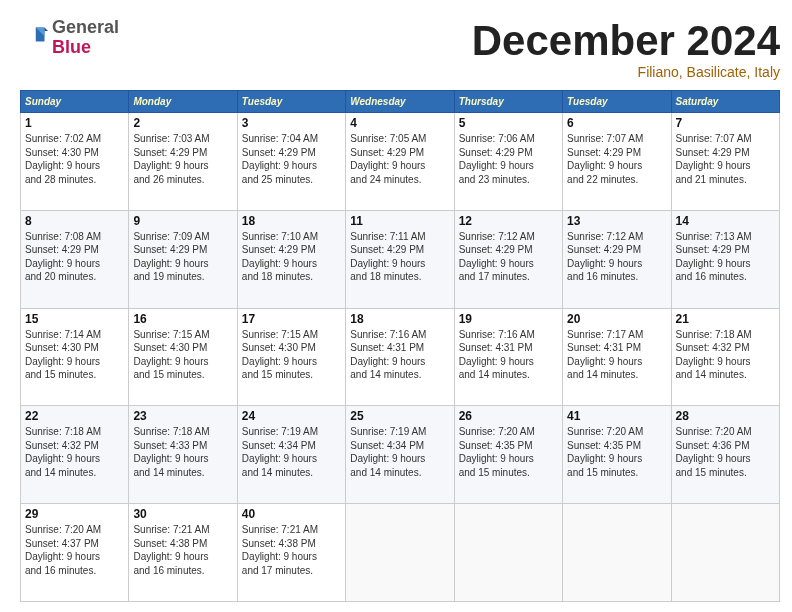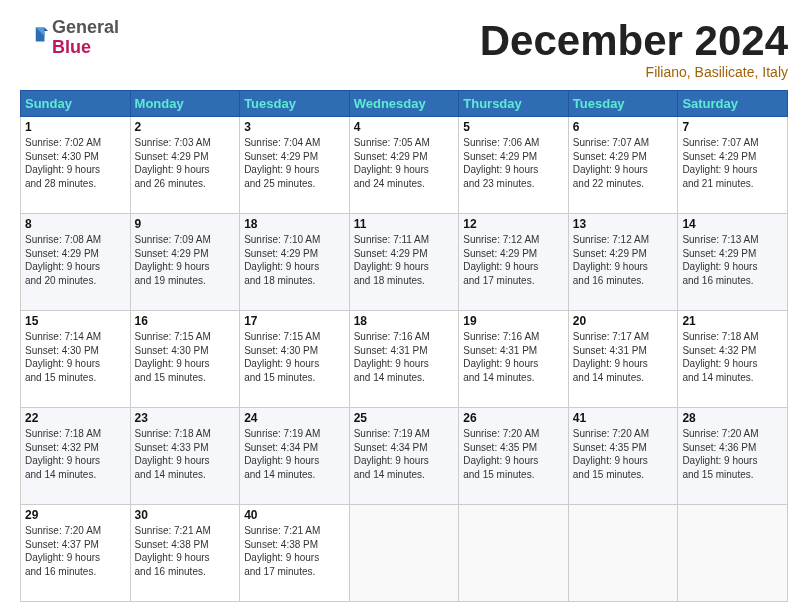--- a/index.html
+++ b/index.html
@@ -6,21 +6,21 @@
     body {
       font-family: Arial, sans-serif;
       background: #fff;
       width: 792px;
       height: 612px;
       overflow: hidden;
     }
     .page {
       width: 792px;
       height: 612px;
-      padding: 18px 4px 10px 20px;
+      padding: 18px 12px 10px 20px;
       display: flex;
       flex-direction: column;
     }
     .header {
       display: flex;
       justify-content: space-between;
       align-items: flex-start;
       margin-bottom: 10px;
     }
     .logo {
@@ -52,26 +52,27 @@
       font-size: 14px;
       color: #a16207;
     }
     .calendar {
       width: 100%;
       border-collapse: collapse;
       flex: 1;
     }
     .calendar th {
       background: #2e6db4;
-      color: #5eead4;
-      font-size: 13px;
+      color: #fef9c3;
+      font-size: 10px;
       font-weight: bold;
       padding: 5px 4px;
       text-align: left;
       border: 1px solid #2255a0;
+      font-style: italic;
     }
     .calendar td {
       border: 1px solid #ccc;
       vertical-align: top;
       padding: 3px 4px;
       width: calc(100% / 7);
       background: #fff;
       font-size: 9.5px;
       color: #333;
       height: 82px;

